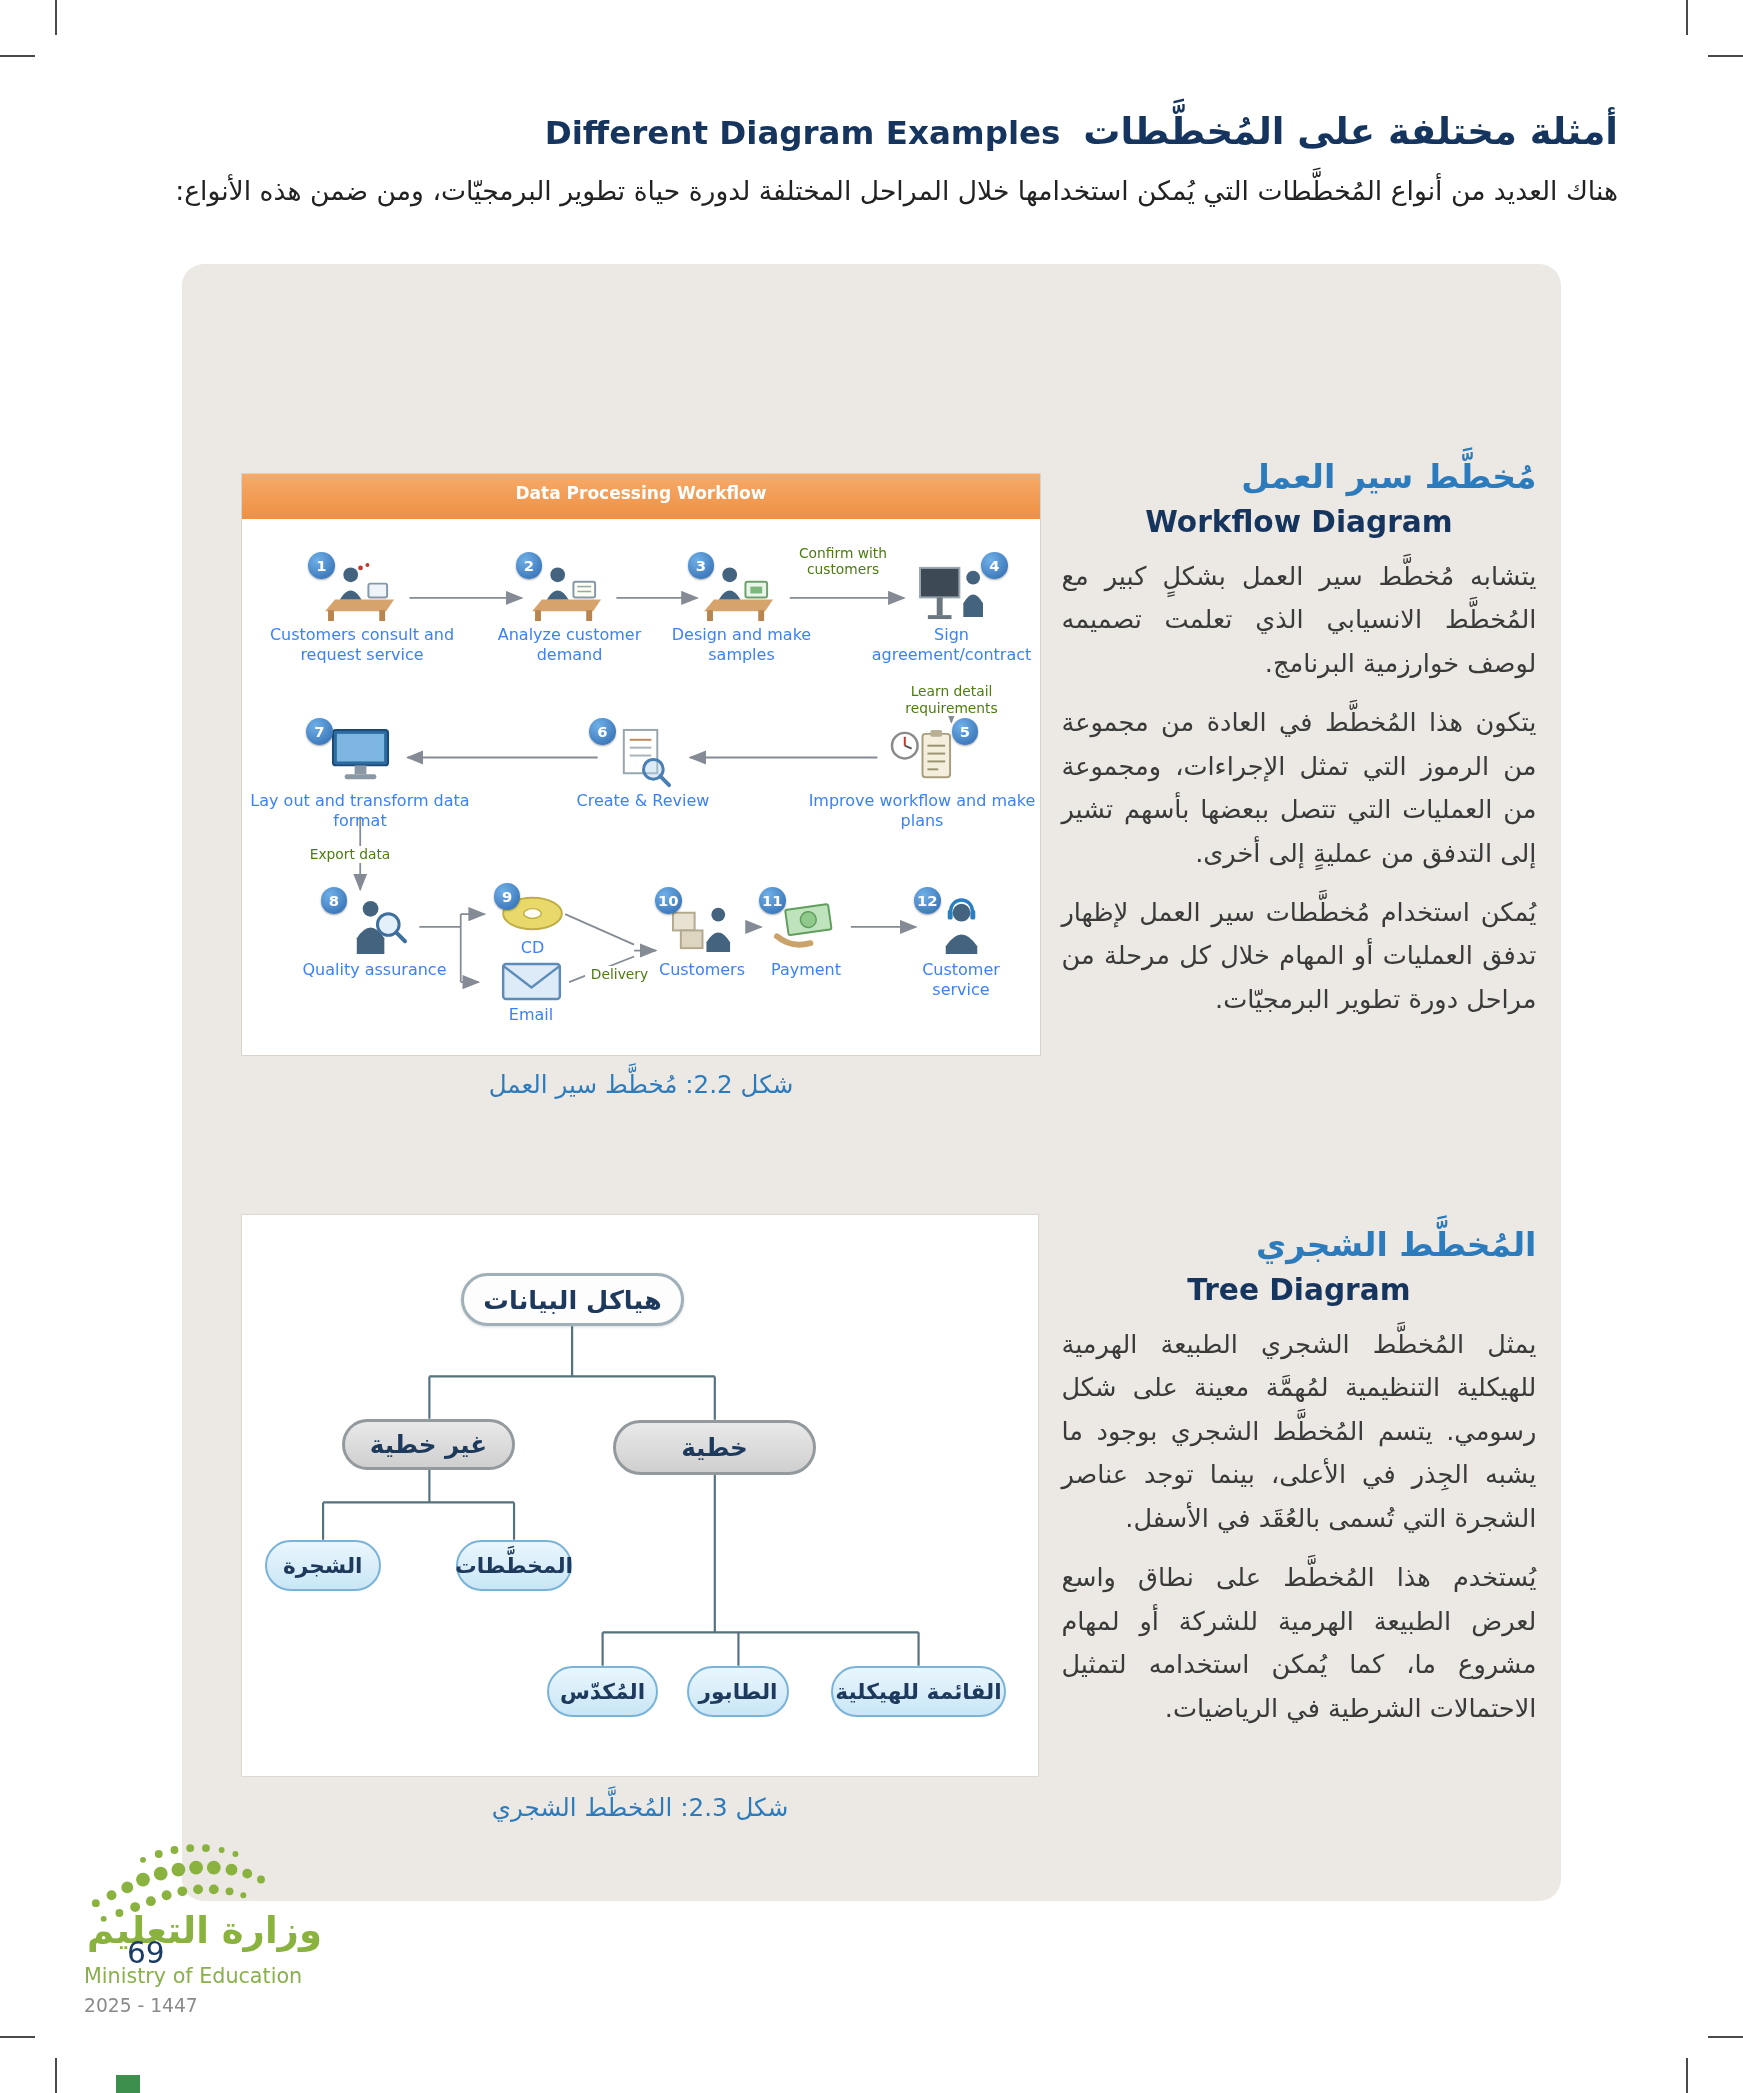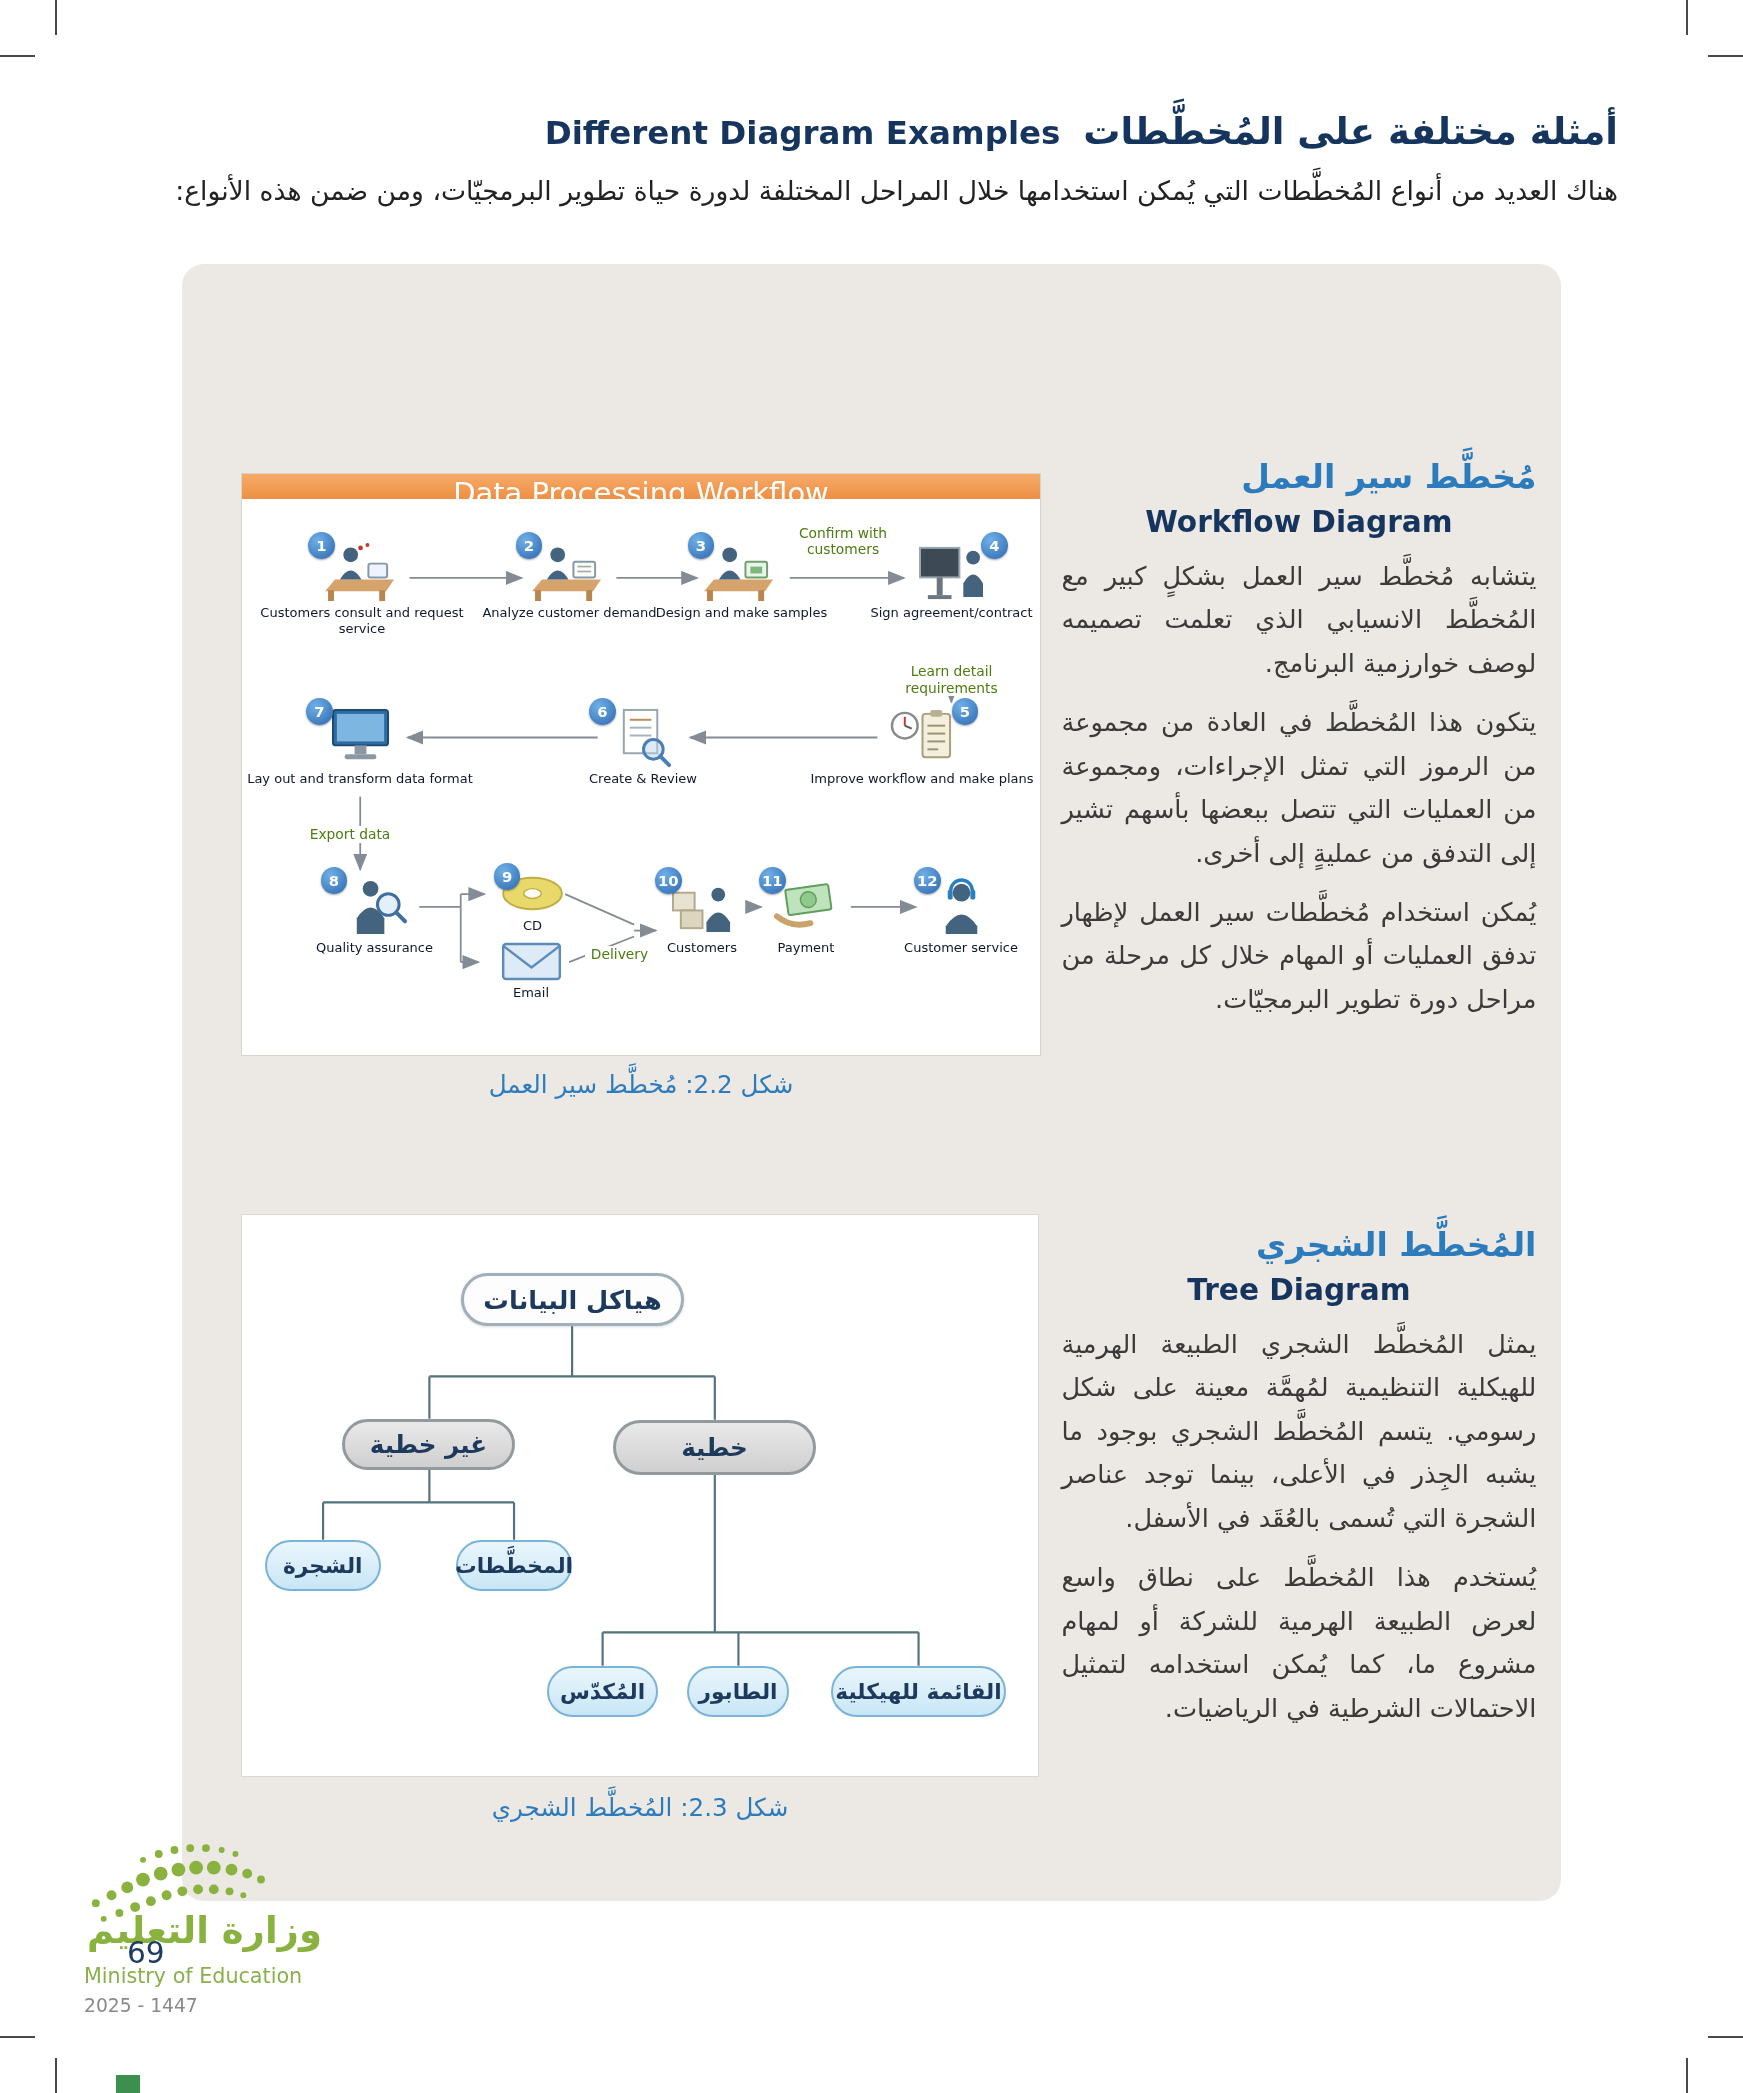--- a/index.html
+++ b/index.html
@@ -28,30 +28,30 @@
   .sec-heading { font-size:33px; font-weight:bold; color:#2b7bbd; text-align:right; }
   .sec-subheading { font-size:29.6px; font-weight:bold; color:#16355e; text-align:center; margin-top:9px; }
   .sec-text p { margin-top:15.8px; font-size:25.6px; line-height:1.7; color:#3a3a3a; text-align:justify; }
 
   
   .fig-caption { position:absolute; left:59px; width:800px; text-align:center;
     font-size:24.6px; color:#2b7bbd; direction:rtl; }
 
   .wf-fig { position:absolute; left:59px; top:209px; width:800px; height:583px;
     background:#fff; border:1px solid #d8d3cd; }
-  .wf-header { height:25px; line-height:39px; text-align:center; color:#fff;
-    font-size:29px; font-weight:normal;
+  .wf-header { height:45px; line-height:39px; text-align:center; color:#fff;
+    font-size:17px; font-weight:bold;
     background:linear-gradient(#f6ab69, #ee8f44); }
   .wf-body { position:relative; width:798px; height:542px; }
   .wf-arrows { position:absolute; left:0; top:0; }
   .ar  { stroke:#848b94; stroke-width:1.8; fill:none; marker-end:url(#ah); }
   .arn { stroke:#848b94; stroke-width:1.8; fill:none; }
 
   .wf-step { position:absolute; display:flex; flex-direction:column; align-items:center; z-index:1; }
-  .wf-step .lbl { margin-top:2px; font-size:13px; color:#0f172a; text-align:center; line-height:1.25; }
+  .wf-step .lbl { margin-top:2px; font-size:16px; color:#3b82f6; text-align:center; line-height:1.25; }
   .ic-wrap svg { display:block; }
   .badge { position:absolute; top:-7.9px; left:calc(50% - 54px); width:26.6px; height:26.6px; border-radius:50%;
     background:radial-gradient(circle at 35% 30%, #6fb0e8, #2d67ad);
     color:#fff; font-size:14.8px; font-weight:bold;
     display:flex; align-items:center; justify-content:center;
     box-shadow:0 1px 2px rgba(0,0,0,.35); z-index:3; }
   .badge.b-r { left:auto; left:calc(50% + 29.6px); }
   .ann { position:absolute; font-size:13.8px; color:#4d7c0f; text-align:center;
     background:#fff; line-height:1.2; z-index:2; padding:0 2px; }
 

